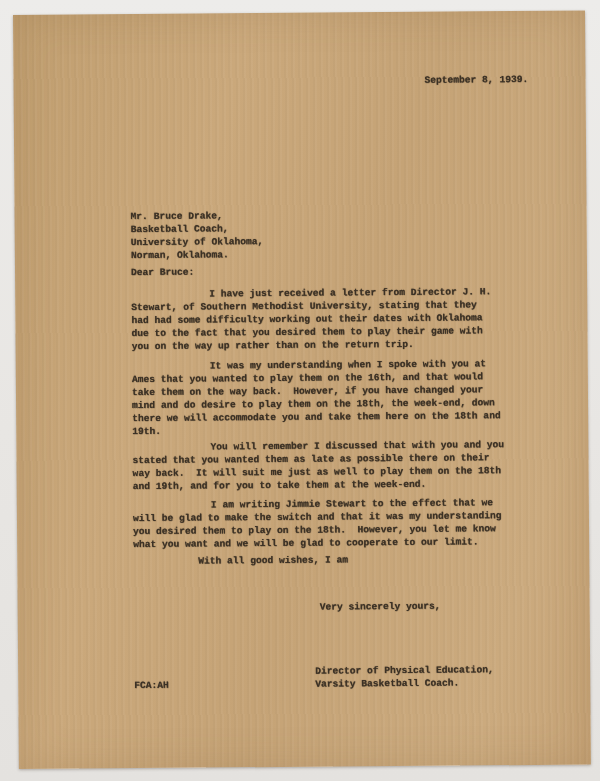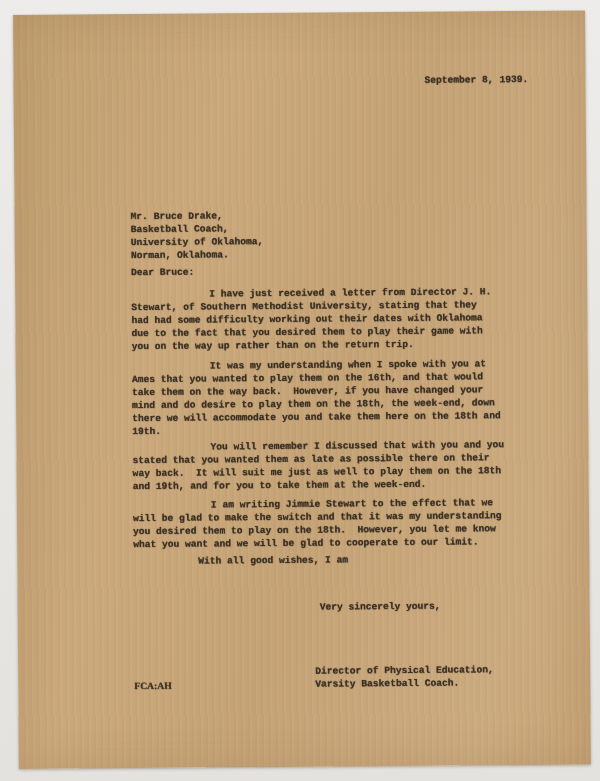--- a/index.html
+++ b/index.html
@@ -49,21 +49,21 @@
   .address     { left: 116px; top: 196px; }
   .salutation  { left: 116px; top: 252px; }
   .para        { left: 116px; width: 392px; text-indent: 78px; }
   .p1 { top: 274px; }
   .p2 { top: 346px; }
   .p3 { top: 427px; }
   .p4 { top: 485px; }
   .pre-close   { left: 181px; top: 541px; }
   .closing     { left: 294px; top: 588px; margin-left: 8px; }
   .signature   { left: 297px; top: 652px; }
-  .initials    { left: 116px; top: 665px; font-family: Liberation Serif, serif; }
+  .initials    { left: 116px; top: 665px; }
 </style>
 </head>
 <body>
 
 <div class="scan-bg"></div>
 
 <div class="paper">
   <div class="ink date">September 8, 1939.</div>
 
   <div class="ink address">Mr. Bruce Drake,

